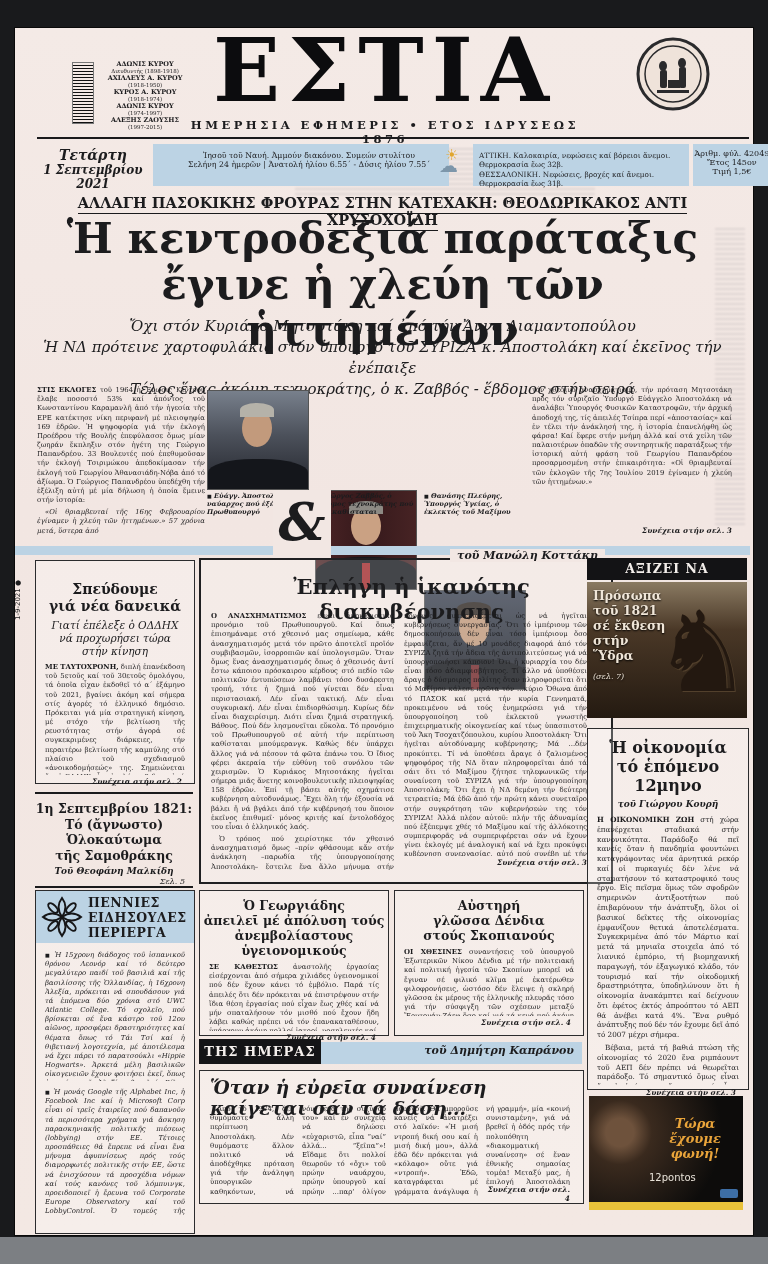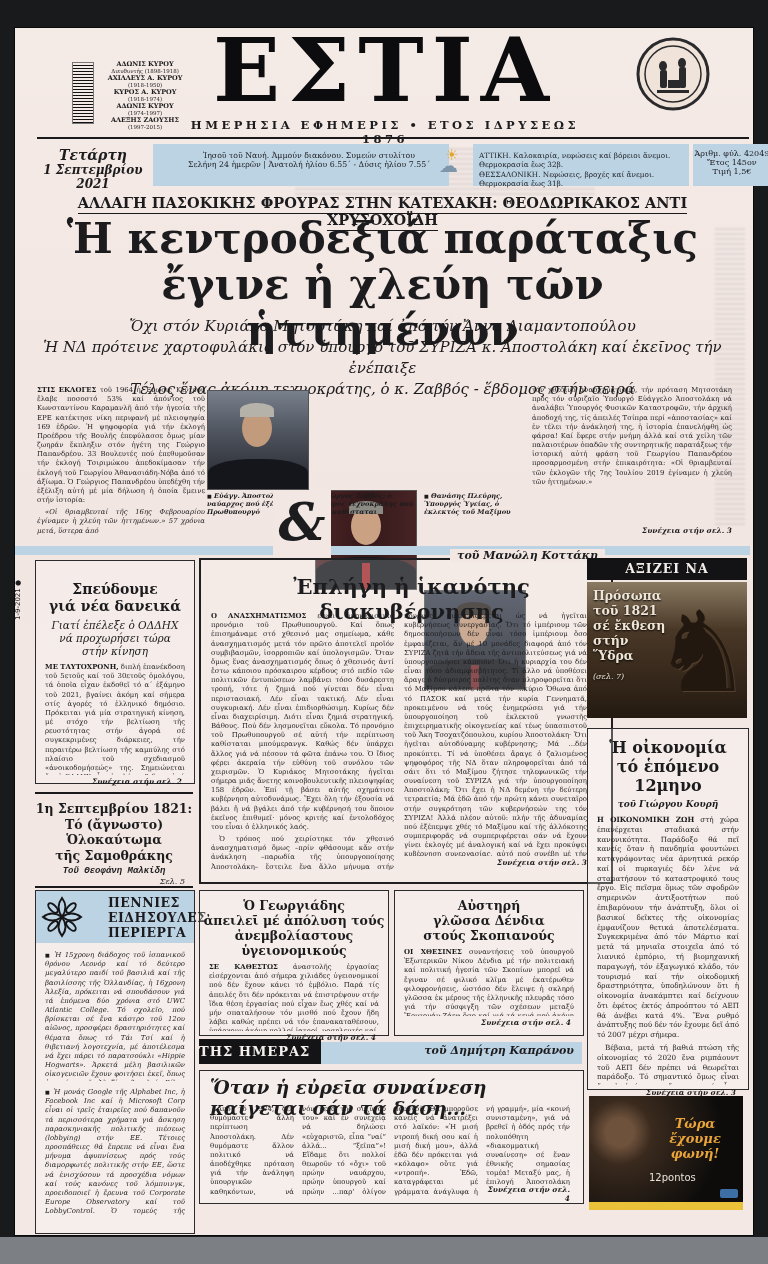--- a/index.html
+++ b/index.html
@@ -170,41 +170,41 @@
     </div>
     <div class="cont" style="margin:2px 12px 0 0;">Συνέχεια στήν σελ. 2</div>
   </div>
 
   <div class="abs" style="left:20px;top:764px;width:158px;height:92px;border-top:2px solid #1a1a1c;border-bottom:2px solid #1a1a1c;">
     <div class="center serifb" style="font-size:12.5px;line-height:15.5px;margin-top:7px;">
       <div>1η Σεπτεμβρίου 1821:</div>
       <div>Τό (ἄγνωστο) Ὁλοκαύτωμα</div>
       <div>τῆς Σαμοθράκης</div>
     </div>
-    <div class="center" style="font-size:9px;font-style:italic;font-weight:bold;margin-top:3px;font-family:Liberation Mono, monospace;">Τοῦ Θεοφάνη Μαλκίδη</div>
+    <div class="center" style="font-size:9px;font-style:italic;font-weight:bold;margin-top:3px;">Τοῦ Θεοφάνη Μαλκίδη</div>
     <div style="font-size:8px;font-style:italic;text-align:right;margin:1px 8px 0 0;">Σελ. 5</div>
   </div>
 
   <div class="abs boxed" style="left:20px;top:862px;width:158px;height:342px;">
     <div class="band" style="height:52px;position:relative;">
       <span class="abs" style="left:5px;top:5px;">
         <svg width="42" height="42" viewBox="0 0 42 42">
           <g fill="none" stroke="#161618" stroke-width="2">
             <path d="M21 2 Q28 11 21 21 Q14 11 21 2 Z"></path>
             <path d="M21 40 Q28 31 21 21 Q14 31 21 40 Z"></path>
             <path d="M2 21 Q11 28 21 21 Q11 14 2 21 Z"></path>
             <path d="M40 21 Q31 28 21 21 Q31 14 40 21 Z"></path>
             <ellipse cx="12" cy="12" rx="6" ry="3" transform="rotate(45 12 12)"></ellipse>
             <ellipse cx="30" cy="12" rx="6" ry="3" transform="rotate(-45 30 12)"></ellipse>
             <ellipse cx="12" cy="30" rx="6" ry="3" transform="rotate(-45 12 30)"></ellipse>
             <ellipse cx="30" cy="30" rx="6" ry="3" transform="rotate(45 30 30)"></ellipse>
           </g>
         </svg>
       </span>
-      <div class="serifb" style="position:absolute;left:52px;top:4px;font-size:12.5px;line-height:15px;letter-spacing:.5px;margin-left:20px;">
+      <div class="serifb" style="position:absolute;left:52px;top:4px;font-size:12.5px;line-height:15px;letter-spacing:.5px;">
         <div>ΠΕΝΝΙΕΣ</div>
         <div>ΕΙΔΗΣΟΥΛΕΣ</div>
         <div>ΠΕΡΙΕΡΓΑ</div>
       </div>
     </div>
     <div class="tiny just ovh" style="margin:8px 9px 0 9px;font-style:italic;height:130px;">
       <span style="font-style:normal;font-size:5px;">■</span>
       <span>Ἡ 15χρονη διάδοχος τοῦ ἱσπανικοῦ θρόνου Λεονόρ καί τό δεύτερο μεγαλύτερο παιδί τοῦ βασιλιᾶ καί τῆς βασιλίσσης τῆς Ὁλλανδίας, ἡ 16χρονη Ἀλεξία, πρόκειται νά σπουδάσουν γιά τά ἑπόμενα δύο χρόνια στό UWC Atlantic College. Τό σχολεῖο, πού βρίσκεται σέ ἕνα κάστρο τοῦ 12ου αἰῶνος, προσφέρει δραστηριότητες καί θέματα ὅπως τό Τάι Τσί καί ἡ θιβετιανή λογοτεχνία, μέ ἀποτέλεσμα νά ἔχει πάρει τό παρατσούκλι «Hippie Hogwarts». Ἀρκετά μέλη βασιλικῶν οἰκογενειῶν ἔχουν φοιτήσει ἐκεῖ, ὅπως ὁ πατέρας τῆς Ἀλεξίας, βασιλιάς Βίλεμ Ἀλεξάντερ, ἐνῶ πέρυσι ἀποφοίτησε ἀπό ἐκεῖ καί ἡ διάδοχος τοῦ θρόνου τοῦ Βελγίου, Ἐλισάβετ. Τό κόστος ἀγγίζει τίς 67.000 λίρες.</span>
     </div>
     <div class="tiny just ovh" style="margin:7px 9px 0 9px;font-style:italic;height:128px;">
@@ -249,21 +249,21 @@
       <div>στούς Σκοπιανούς</div>
     </div>
     <div class="tiny just ovh" style="margin:5px 9px 0 9px;height:68px;">
       <b>ΟΙ ΧΘΕΣΙΝΕΣ</b>
       <span>συναντήσεις τοῦ ὑπουργοῦ Ἐξωτερικῶν Νίκου Δένδια μέ τήν πολιτειακή καί πολιτική ἡγεσία τῶν Σκοπίων μπορεῖ νά ἔγιναν σέ φιλικό κλῖμα μέ ἑκατέρωθεν φιλοφρονήσεις, ὡστόσο δέν ἔλειψε ἡ σκληρή γλῶσσα ἐκ μέρους τῆς ἑλληνικῆς πλευρᾶς τόσο γιά τήν σύσφιγξη τῶν σχέσεων μεταξύ Ἔρντογάν-Ζάεφ ὅσο καί γιά τά κενά πού ἀκόμη ὑπάρχουν</span>
     </div>
     <div class="cont" style="margin:2px 12px 0 0;">Συνέχεια στήν σελ. 4</div>
   </div>
 
   <div class="abs band" style="left:184px;top:1014px;width:383px;height:22px;">
-    <div class="abs" style="left:0;top:-3px;width:122px;height:25px;background:#141416;color:#f4efec;text-align:left;font-weight:bold;font-size:13px;line-height:25px;letter-spacing:1px;">
+    <div class="abs" style="left:0;top:-3px;width:122px;height:25px;background:#141416;color:#f4efec;text-align:center;font-weight:bold;font-size:13px;line-height:25px;letter-spacing:1px;">
       <span>ΤΗΣ ΗΜΕΡΑΣ</span>
     </div>
     <div class="abs" style="right:8px;top:2px;font-size:11px;font-weight:bold;font-style:italic;">
       <span>τοῦ Δημήτρη Καπράνου</span>
     </div>
   </div>
 
   <div class="abs boxed" style="left:184px;top:1042px;width:383px;height:132px;border-width:1.5px;">
     <h3 style="font-size:18.5px;font-weight:bold;font-style:italic;margin:6px 0 0 10px;">Ὅταν ἡ εὐρεῖα συναίνεση καίγεται σάν τά δάση...</h3>
     <div class="abs tiny just ovh" style="left:10px;top:34px;width:84px;height:92px;">

